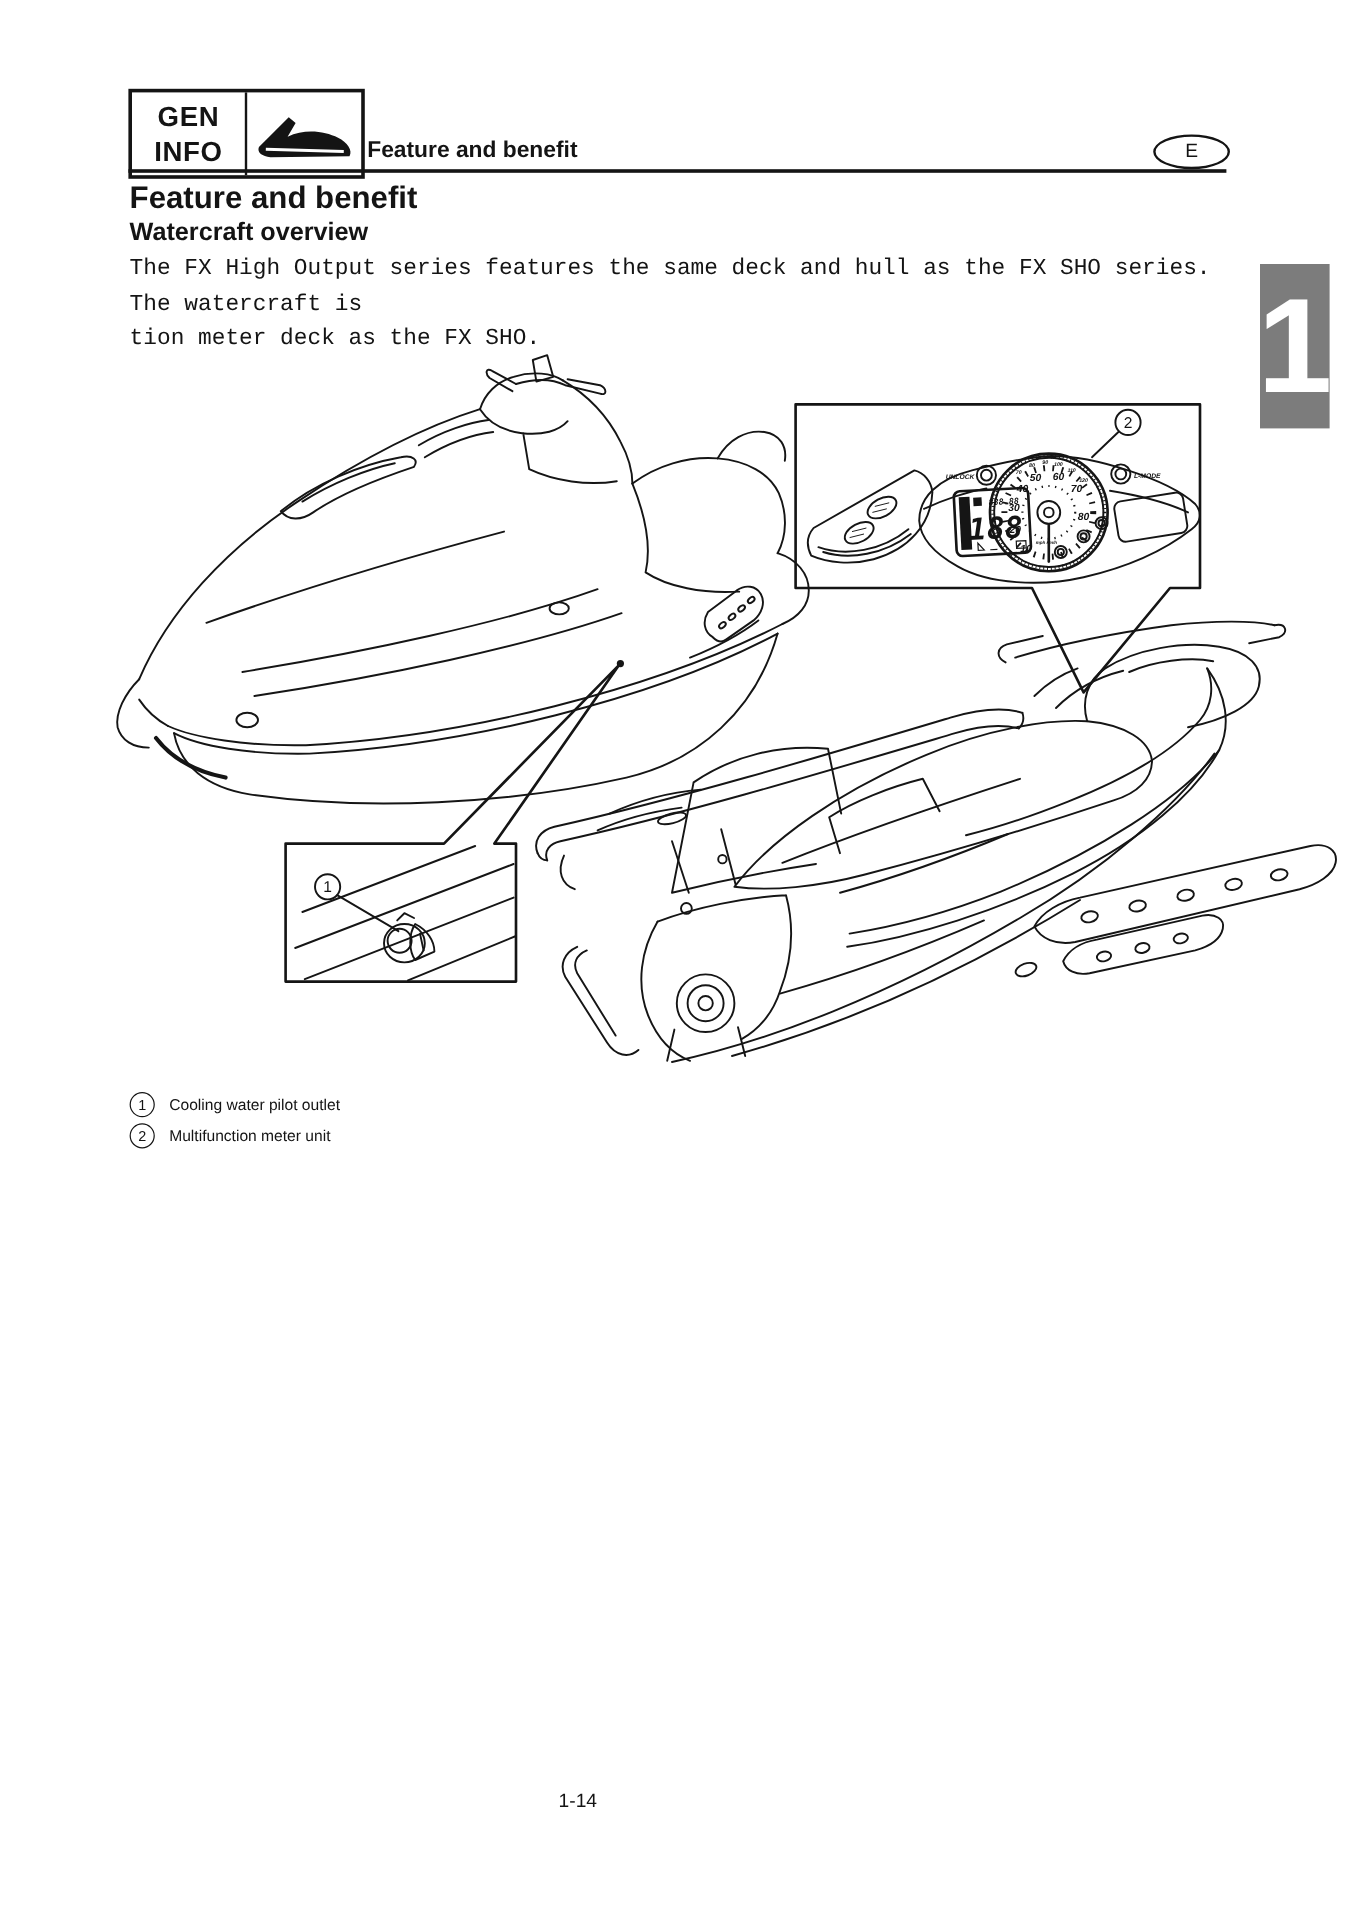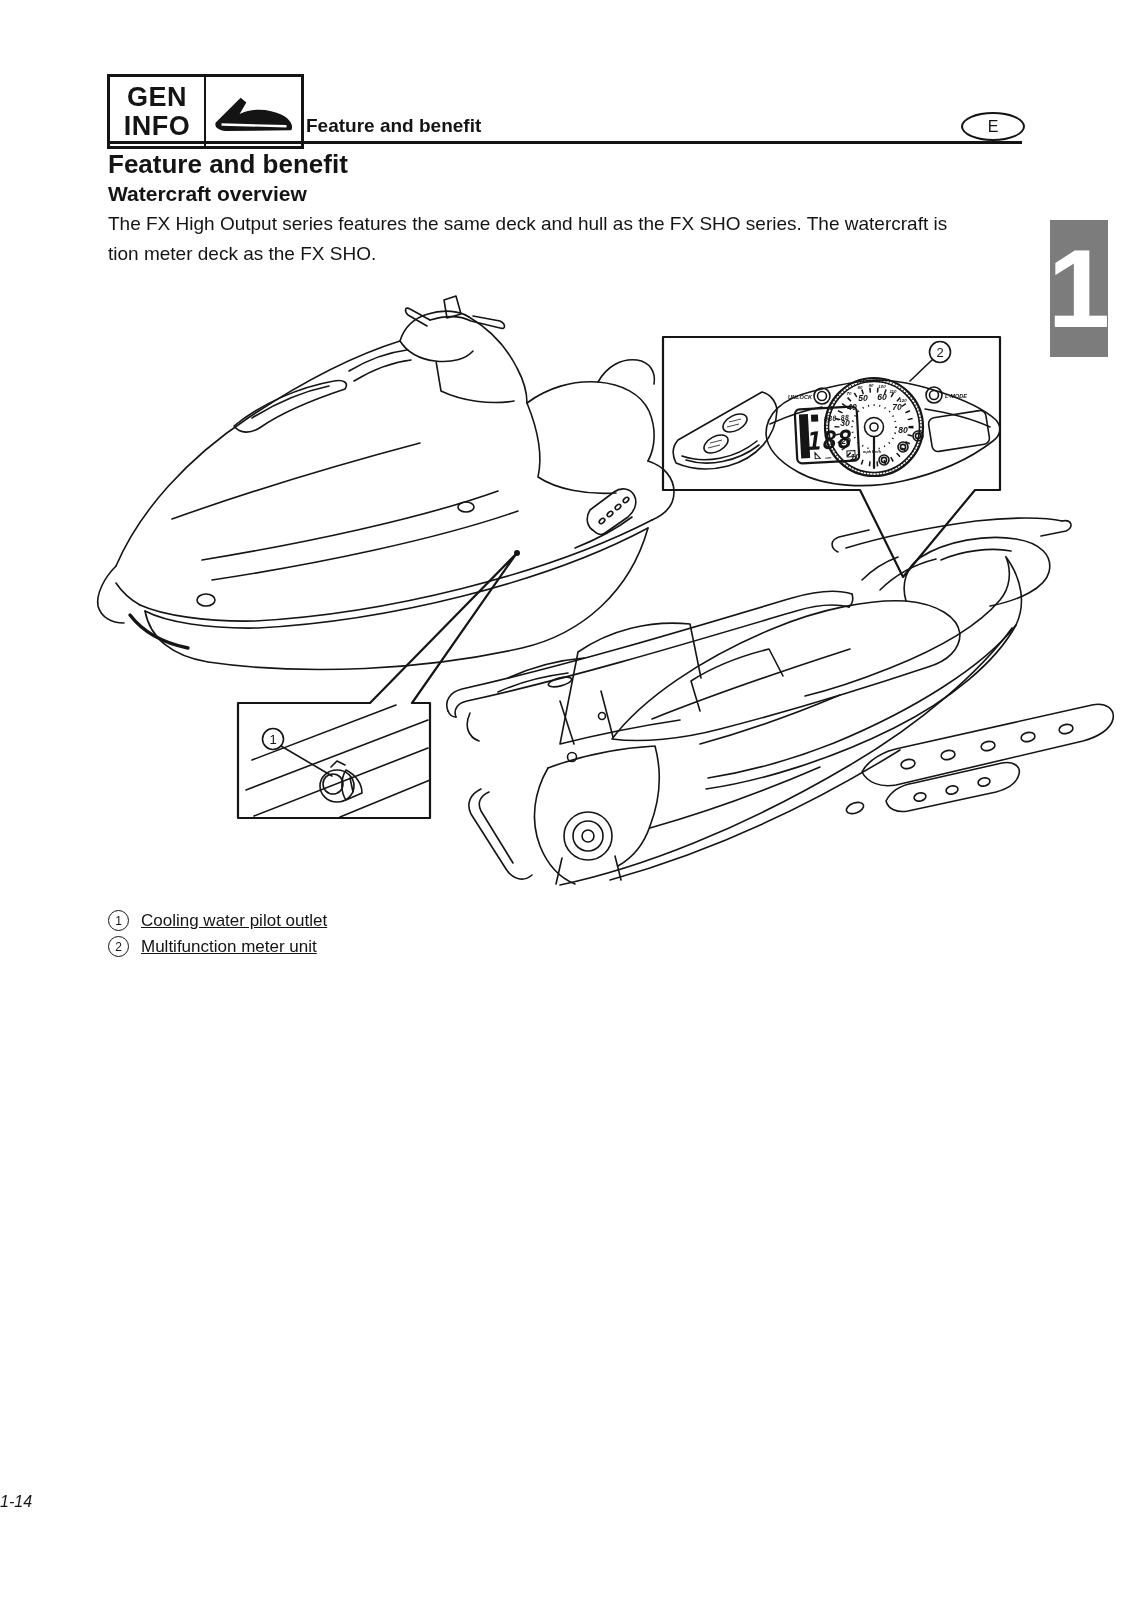--- a/index.html
+++ b/index.html
@@ -5,39 +5,39 @@
   html,body{margin:0;padding:0;background:#e8e8e8;}
   .page{
     position:relative;width:1131px;height:1600px;background:#ffffff;
     font-family:"Liberation Sans",sans-serif;color:#141414;overflow:hidden;
     margin:0 auto;
   }
   .abs{position:absolute;}
   
   .tagbox{left:107px;top:74px;width:191px;height:69px;border:3px solid #141414;display:flex;}
   .tagbox .cell1{width:94px;border-right:2.5px solid #141414;display:flex;flex-direction:column;
-    align-items:center;justify-content:center;font-weight:bold;font-size:27px;line-height:29px;letter-spacing:.5px;}
+    align-items:center;justify-content:center;font-weight:bold;font-size:23px;line-height:29px;letter-spacing:.5px;}
   .tagbox .cell2{flex:1;display:flex;align-items:center;justify-content:center;}
   .hdr-title{left:306px;top:115px;font-size:19px;font-weight:bold;}
   .hdr-rule{left:107px;top:141px;width:915px;height:3px;background:#141414;}
   .ebadge{left:961px;top:112px;width:60px;height:25px;border:2px solid #141414;border-radius:50%;
     display:flex;align-items:center;justify-content:center;font-size:16px;background:#fff;}
   .chaptab{left:1050px;top:220px;width:58px;height:137px;display:flex;align-items:center;justify-content:center;
     color:#fff;font-weight:bold;font-size:112px;}
   
   .title{left:108px;top:149px;font-size:26px;font-weight:bold;}
   .subtitle{left:108px;top:182px;font-size:21px;font-weight:bold;text-align:right;}
-  .bodytext{left:108px;top:209px;width:915px;font-size:19px;line-height:29.5px;}
+  .bodytext{left:108px;top:209px;width:915px;font-size:19px;line-height:29.5px;font-family:Liberation Mono, monospace;}
   
   .legend{left:108px;top:910px;display:flex;flex-direction:column;gap:5px;}
   .legrow{display:flex;align-items:center;gap:12px;height:21px;}
   .numcirc{width:19px;height:19px;border:1.6px solid #141414;border-radius:50%;display:flex;
     align-items:center;justify-content:center;font-size:12px;flex:0 0 auto;}
-  .legtxt{font-size:17px;text-decoration:underline;}
-  .footer{left:0;top:1493px;width:963px;text-align:left;font-size:16px;font-style:italic;}
+  .legtxt{font-size:13px;}
+  .footer{left:0;top:1493px;width:963px;text-align:center;font-size:16px;}
   
   svg{display:block;}
   .ln{fill:none;stroke:#151515;stroke-width:1.6;stroke-linecap:round;stroke-linejoin:round;}
   .ln2{fill:none;stroke:#151515;stroke-width:2.2;stroke-linecap:round;stroke-linejoin:round;}
   .thick{fill:none;stroke:#151515;stroke-width:3.4;stroke-linecap:round;}
   .t-meterlabel{font:italic 700 5.6px "Liberation Sans",sans-serif;fill:#141414;}
   .t-tach{font:italic 700 8.6px "Liberation Sans",sans-serif;fill:#141414;}
   .t-speed{font:italic 700 4.4px "Liberation Sans",sans-serif;fill:#141414;}
   .t-units{font:italic 700 3.8px "Liberation Sans",sans-serif;fill:#141414;}
   .t-callout{font:400 13px "Liberation Sans",sans-serif;fill:#141414;}

